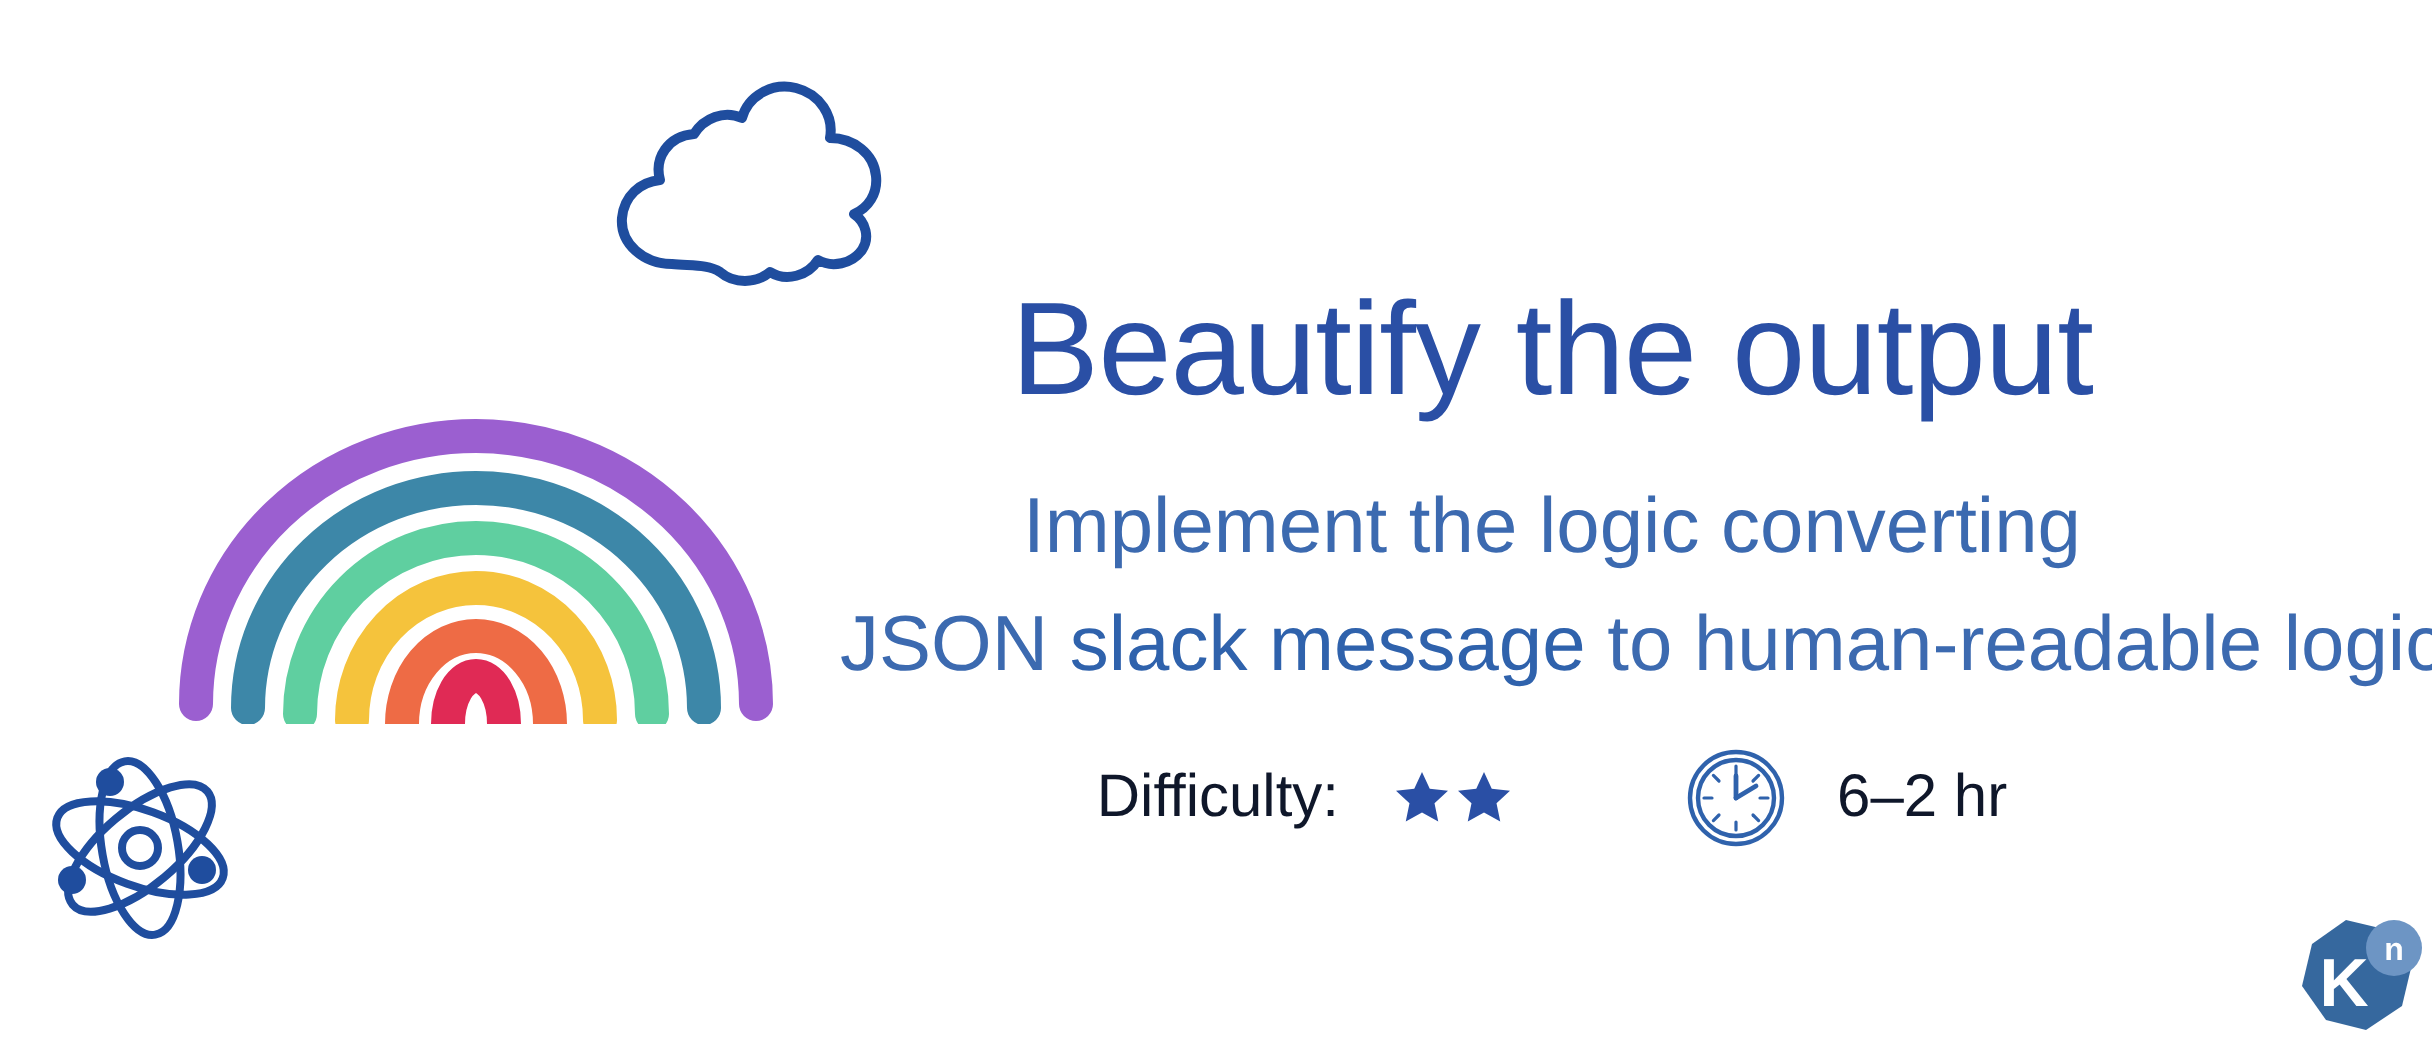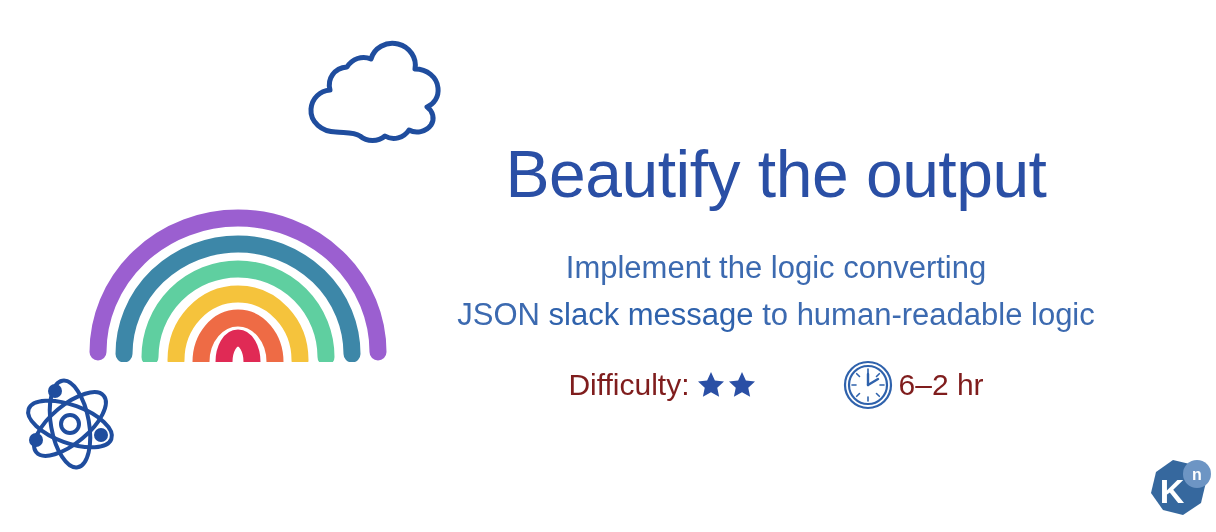--- a/index.html
+++ b/index.html
@@ -39,42 +39,42 @@
     margin: 0;
     font-size: 66px;
     font-weight: 400;
     letter-spacing: -0.5px;
     line-height: 1.05;
     color: #2a4fa5;
     white-space: nowrap;
   }
 
   #subtitle {
-    margin-top: 36px;
-    font-size: 31px;
+    margin-top: 26px;
+    font-size: 39px;
     font-weight: 400;
     line-height: 1.5;
     color: #3c6ab0;
   }
   #subtitle .line { display: block; white-space: nowrap; }
   #subtitle .strong { font-weight: 400; color: #2f62ac; }
 
   #meta-row {
     margin-top: 22px;
     display: flex;
     align-items: center;
     justify-content: center;
     gap: 86px;
   }
   .meta-item {
     display: flex;
     align-items: center;
-    gap: 6px;
+    gap: 26px;
     font-size: 30px;
-    color: #7f1d1d;
+    color: #0f172a;
     white-space: nowrap;
   }
   .stars { display: inline-flex; gap: 1px; align-items: center; }
   .clock-icon { display: inline-block; width: 50px; height: 50px; }
 </style>
 </head>
 <body>
 
 <div id="card">
 

